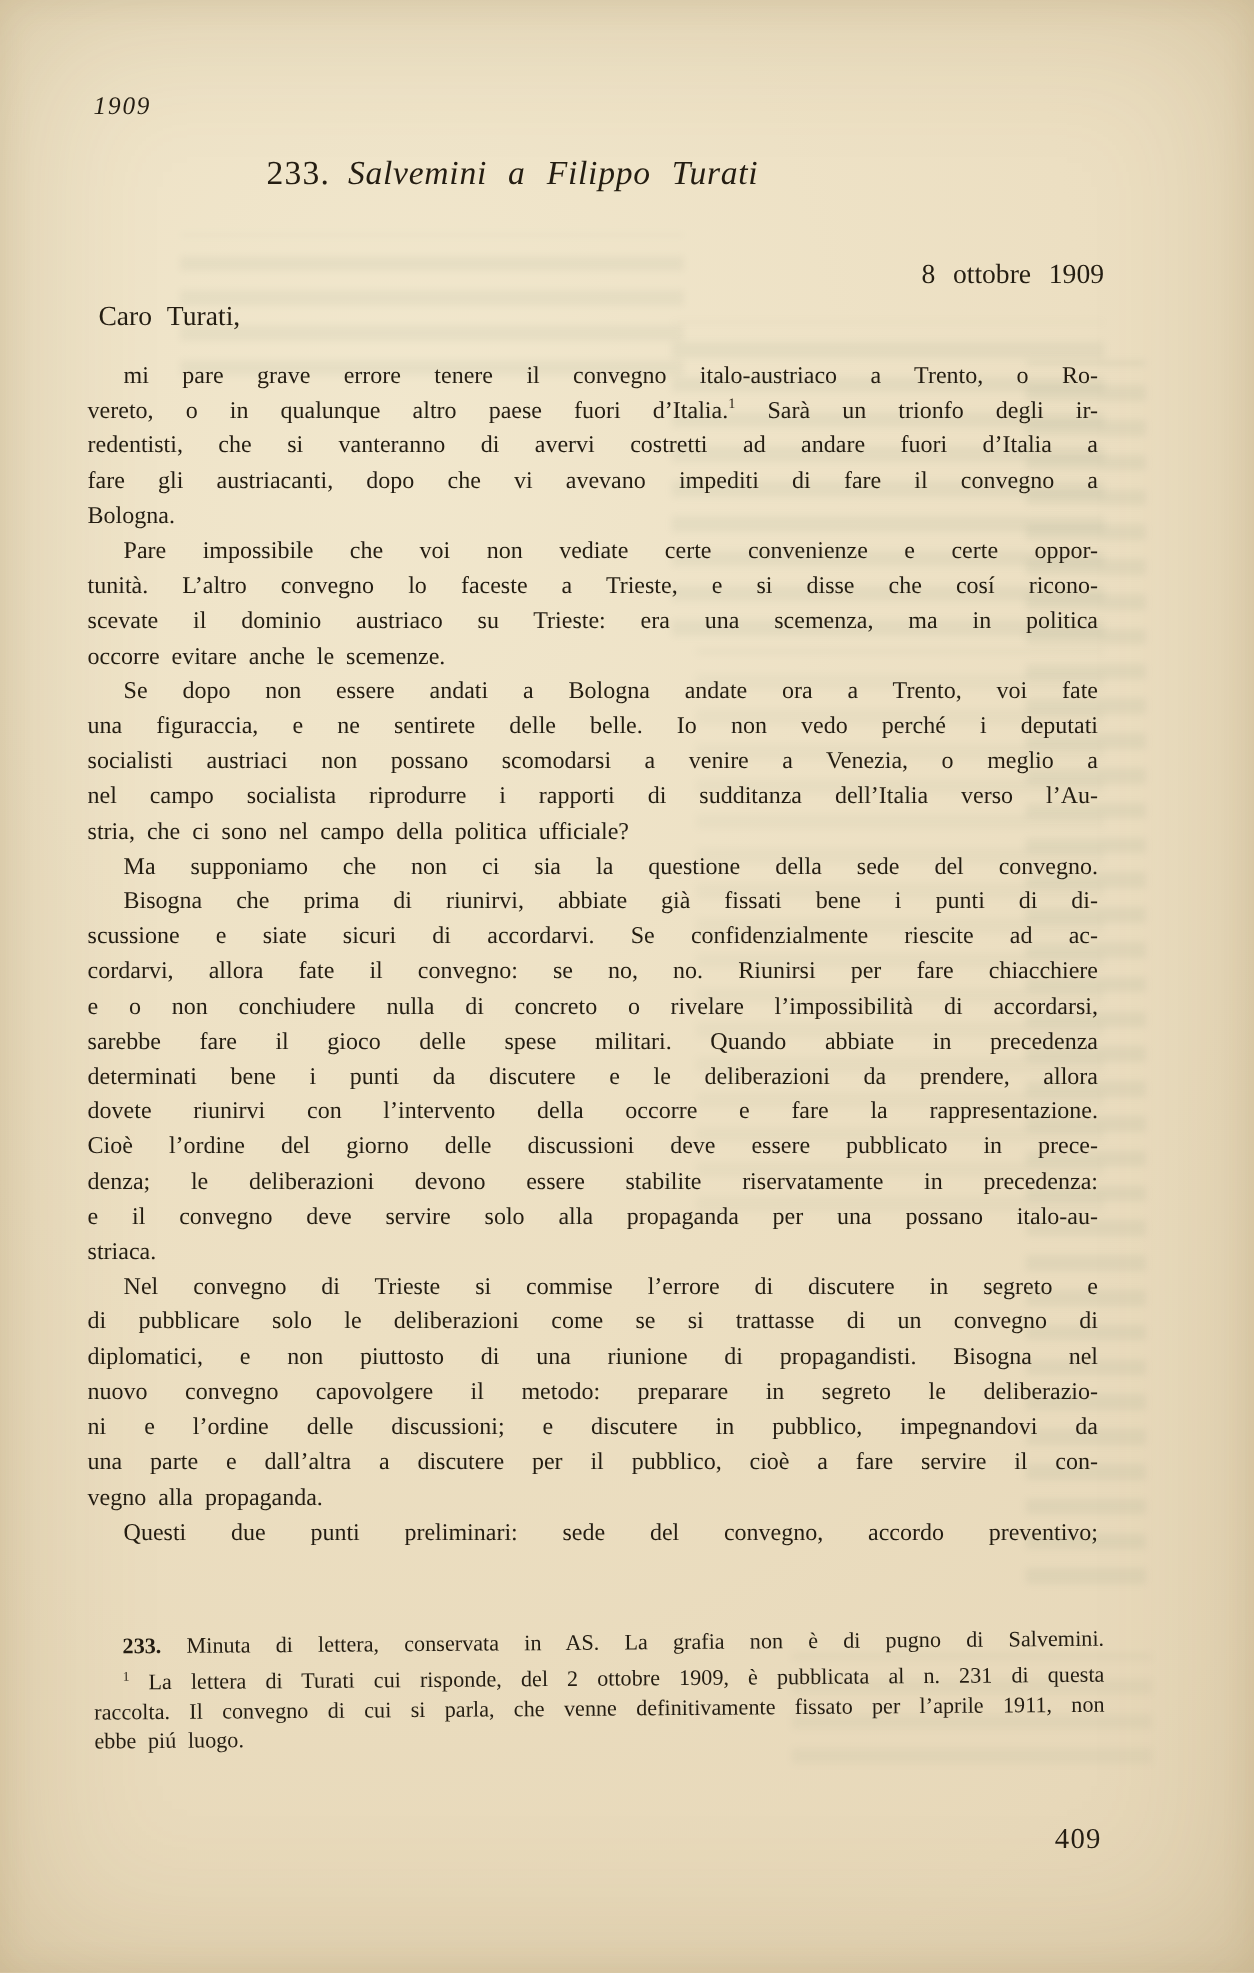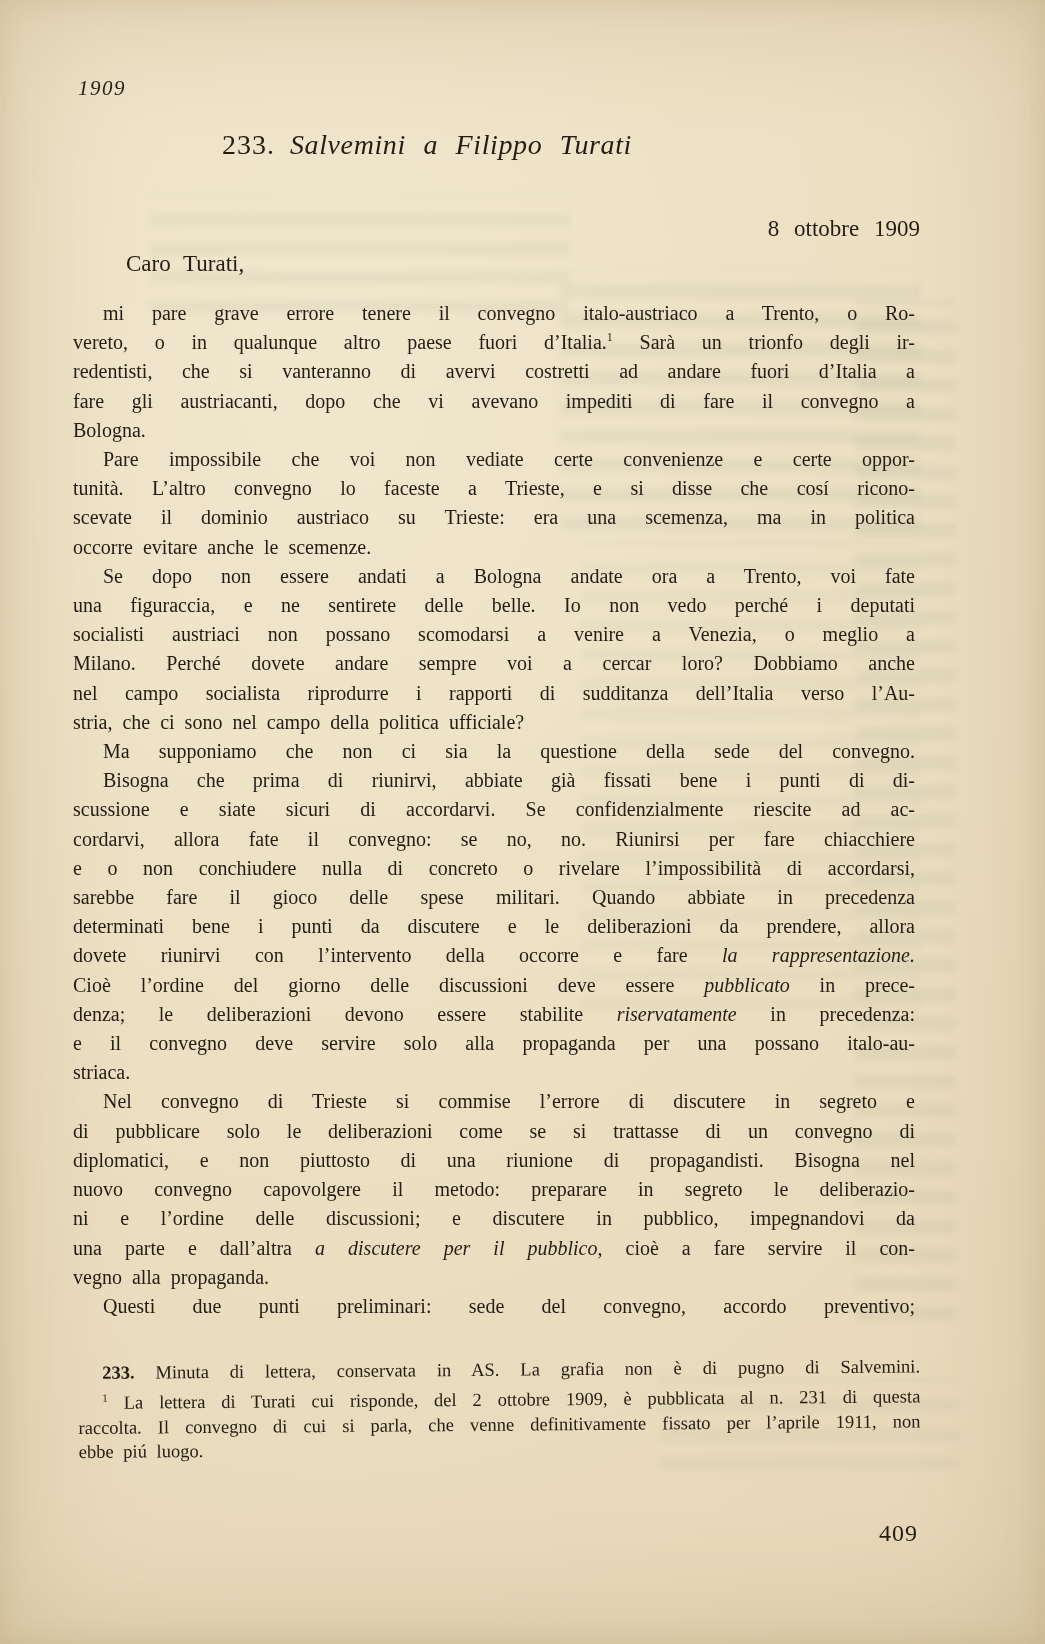--- a/index.html
+++ b/index.html
@@ -25,26 +25,26 @@
   }
   .layer{position:absolute;z-index:1;}
   .year{
     top:76px;left:78px;width:842px;
     font-style:italic;font-size:21px;letter-spacing:1.5px;
   }
   .heading{top:129px;left:186px;font-size:28px;white-space:nowrap;margin-left:36px;}
   .title-num{letter-spacing:1px;margin-right:15px;}
   .title-name{font-style:italic;word-spacing:10px;letter-spacing:0.6px;}
   .date{top:216px;left:78px;width:842px;text-align:right;font-size:23px;word-spacing:9px;}
-  .salutation{top:251px;left:82px;font-size:23px;word-spacing:7px;margin-left:44px;}
+  .salutation{top:251px;left:82px;font-size:23px;word-spacing:7px;}
   .letter-body{top:299px;left:73px;width:842px;font-size:20px;line-height:29.2px;}
   .line{text-align:justify;text-align-last:left;word-spacing:5px;}
   .line.just{text-align-last:justify;word-spacing:normal;}
   .line.ind{text-indent:30px;}
-  .it{font-style:italic;}
+  .it{}
   .bd{font-weight:bold;}
   .sup{font-size:0.6em;vertical-align:super;line-height:0;}
   .footnotes{
     top:1361px;left:78px;width:842px;
     font-size:18.5px;line-height:24.8px;
     transform:rotate(-0.45deg);transform-origin:left top;
   }
   .footnotes .line.ind{text-indent:24px;}
   .footnotes .para + .para{margin-top:5px;}
   .pagenum{top:1520px;left:78px;width:840px;text-align:right;font-size:24px;letter-spacing:1px;}
@@ -81,21 +81,20 @@
       <div class="para">
         <div class="line ind just"><span>Pare impossibile che voi non vediate certe convenienze e certe oppor-</span></div>
         <div class="line just"><span>tunità. L’altro convegno lo faceste a Trieste, e si disse che cosí ricono-</span></div>
         <div class="line just"><span>scevate il dominio austriaco su Trieste: era una scemenza, ma in politica</span></div>
         <div class="line"><span>occorre evitare anche le scemenze.</span></div>
       </div>
       <div class="para">
         <div class="line ind just"><span>Se dopo non essere andati a Bologna andate ora a Trento, voi fate</span></div>
         <div class="line just"><span>una figuraccia, e ne sentirete delle belle. Io non vedo perché i deputati</span></div>
         <div class="line just"><span>socialisti austriaci non possano scomodarsi a venire a Venezia, o meglio a</span></div>
-        <div class="line just"><span>Milano. Perché dovete andare sempre voi a cercar loro? Dobbiamo anche</span></div>
         <div class="line just"><span>nel campo socialista riprodurre i rapporti di sudditanza dell’Italia verso l’Au-</span></div>
         <div class="line"><span>stria, che ci sono nel campo della politica ufficiale?</span></div>
       </div>
       <div class="para">
         <div class="line ind just"><span>Ma supponiamo che non ci sia la questione della sede del convegno.</span></div>
       </div>
       <div class="para">
         <div class="line ind just"><span>Bisogna che prima di riunirvi, abbiate già fissati bene i punti di di-</span></div>
         <div class="line just"><span>scussione e siate sicuri di accordarvi. Se confidenzialmente riescite ad ac-</span></div>
         <div class="line just"><span>cordarvi, allora fate il convegno: se no, no. Riunirsi per fare chiacchiere</span></div>

